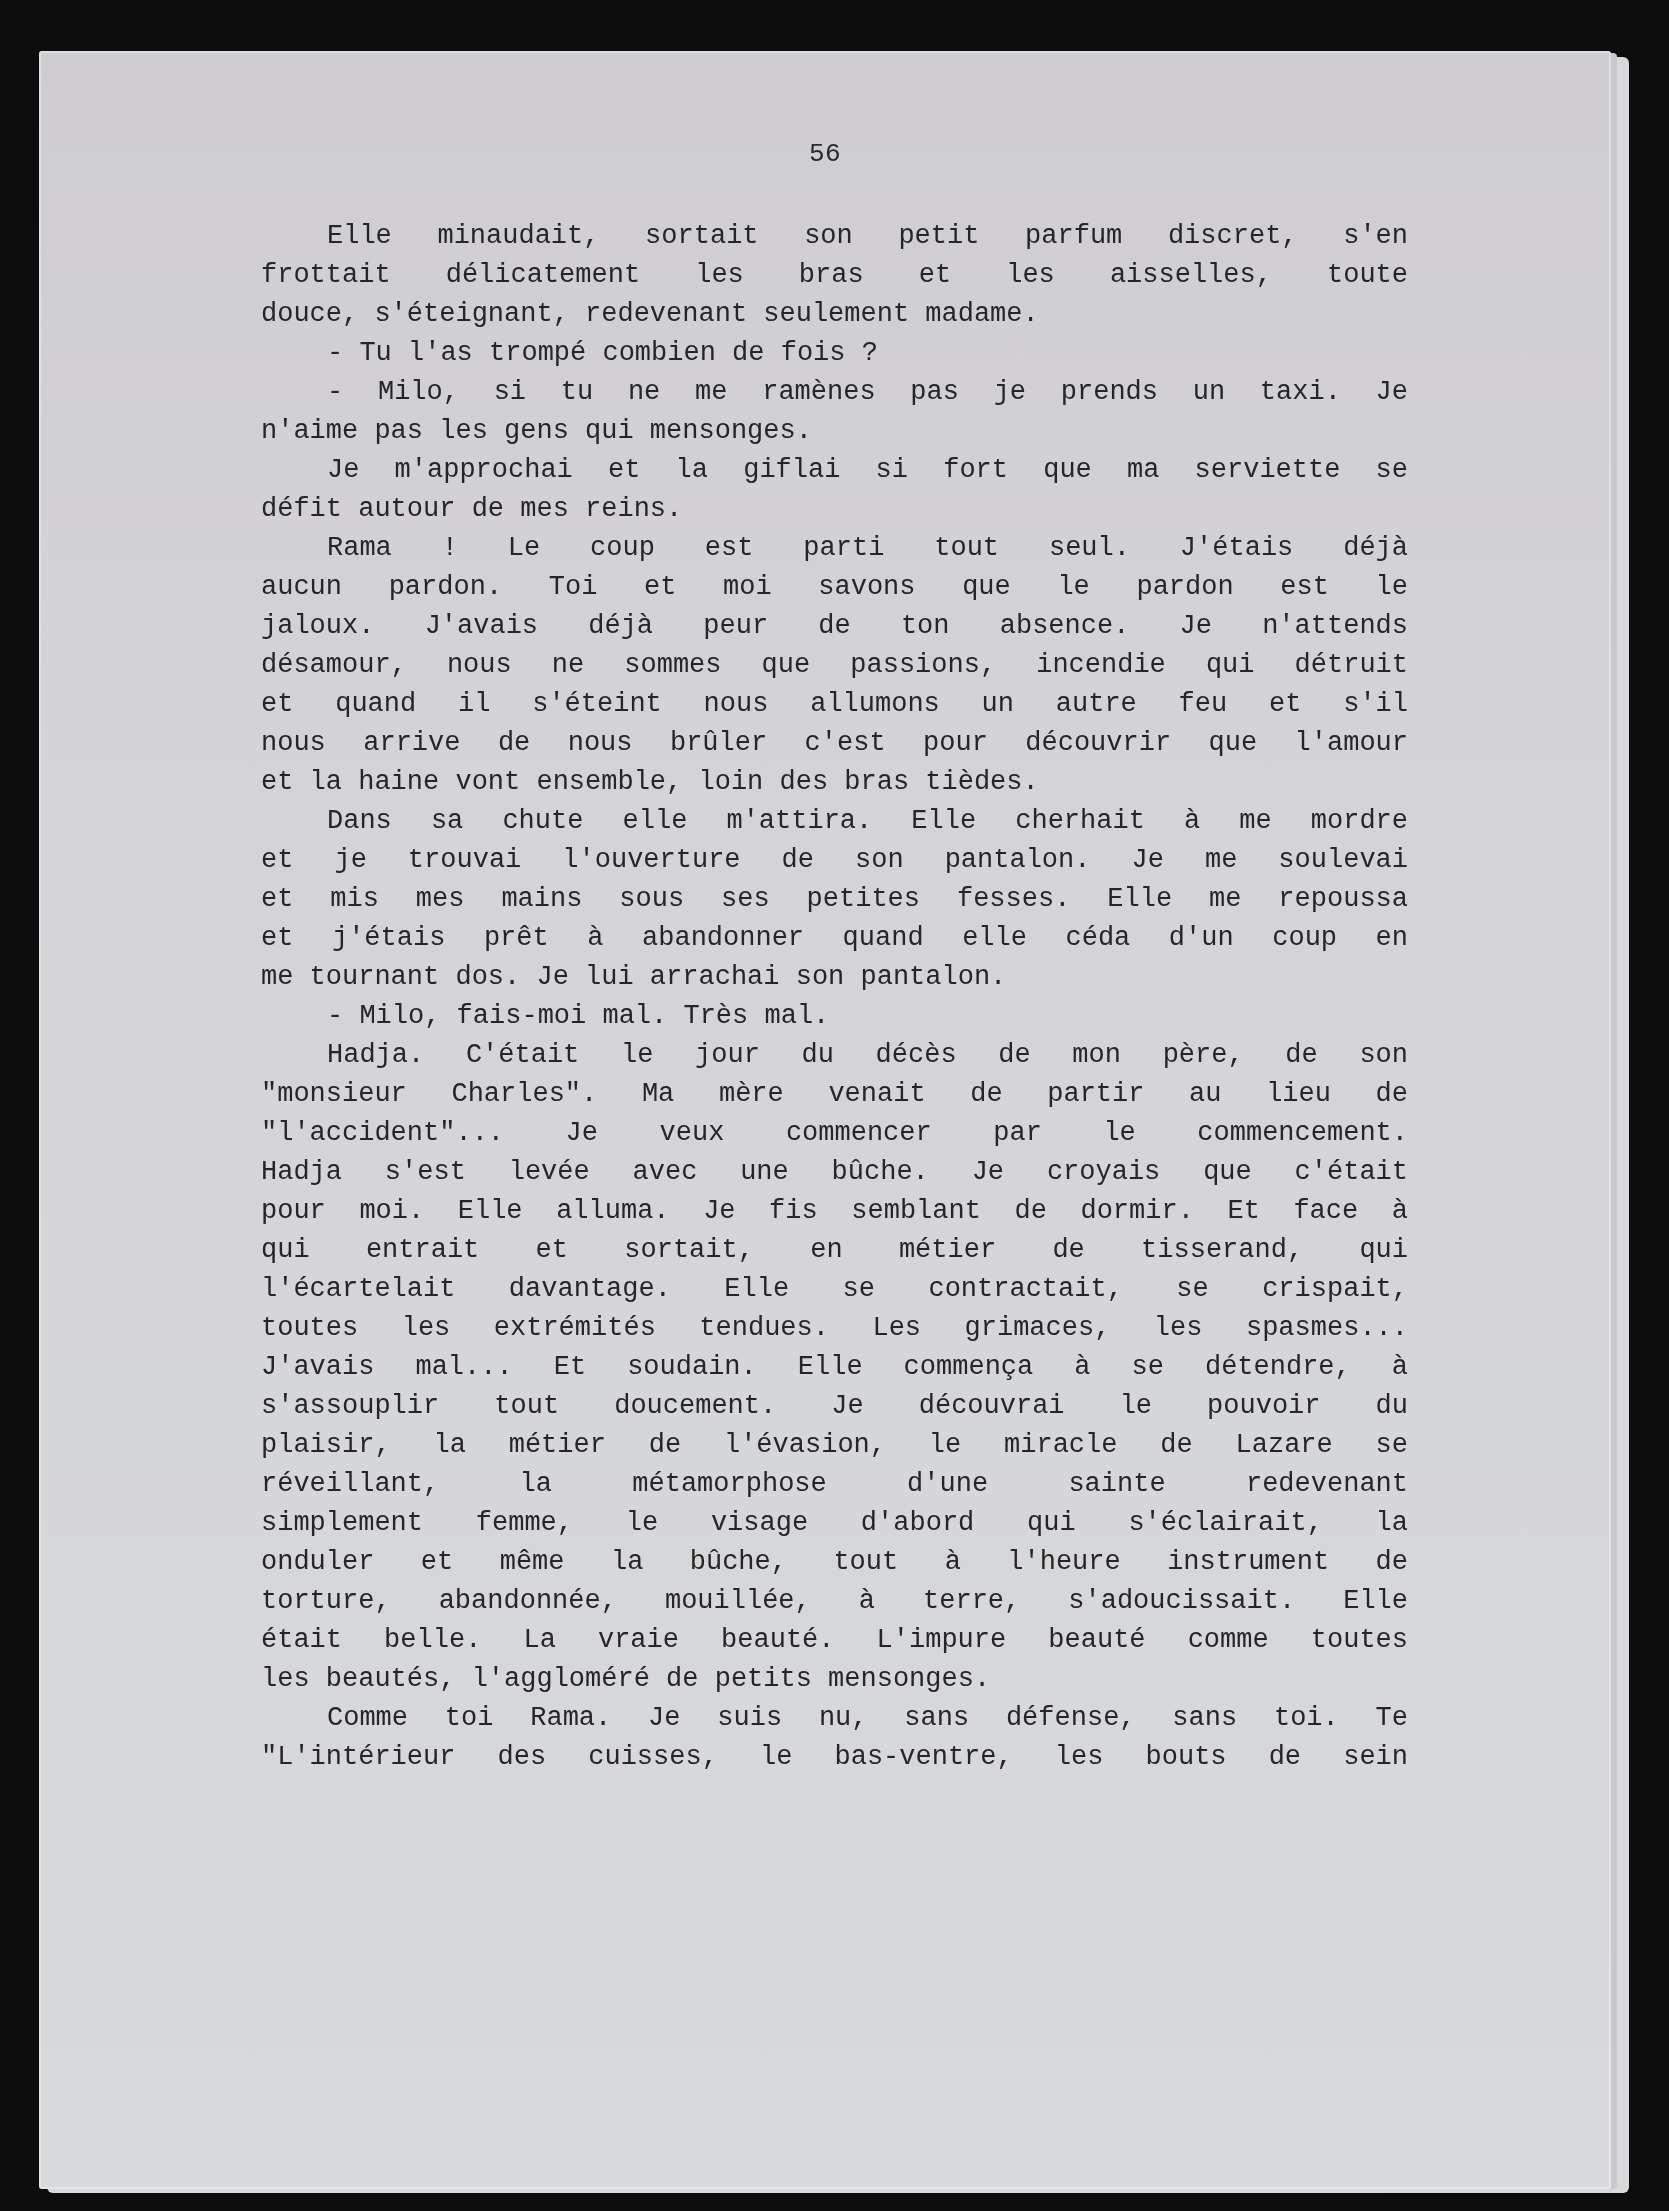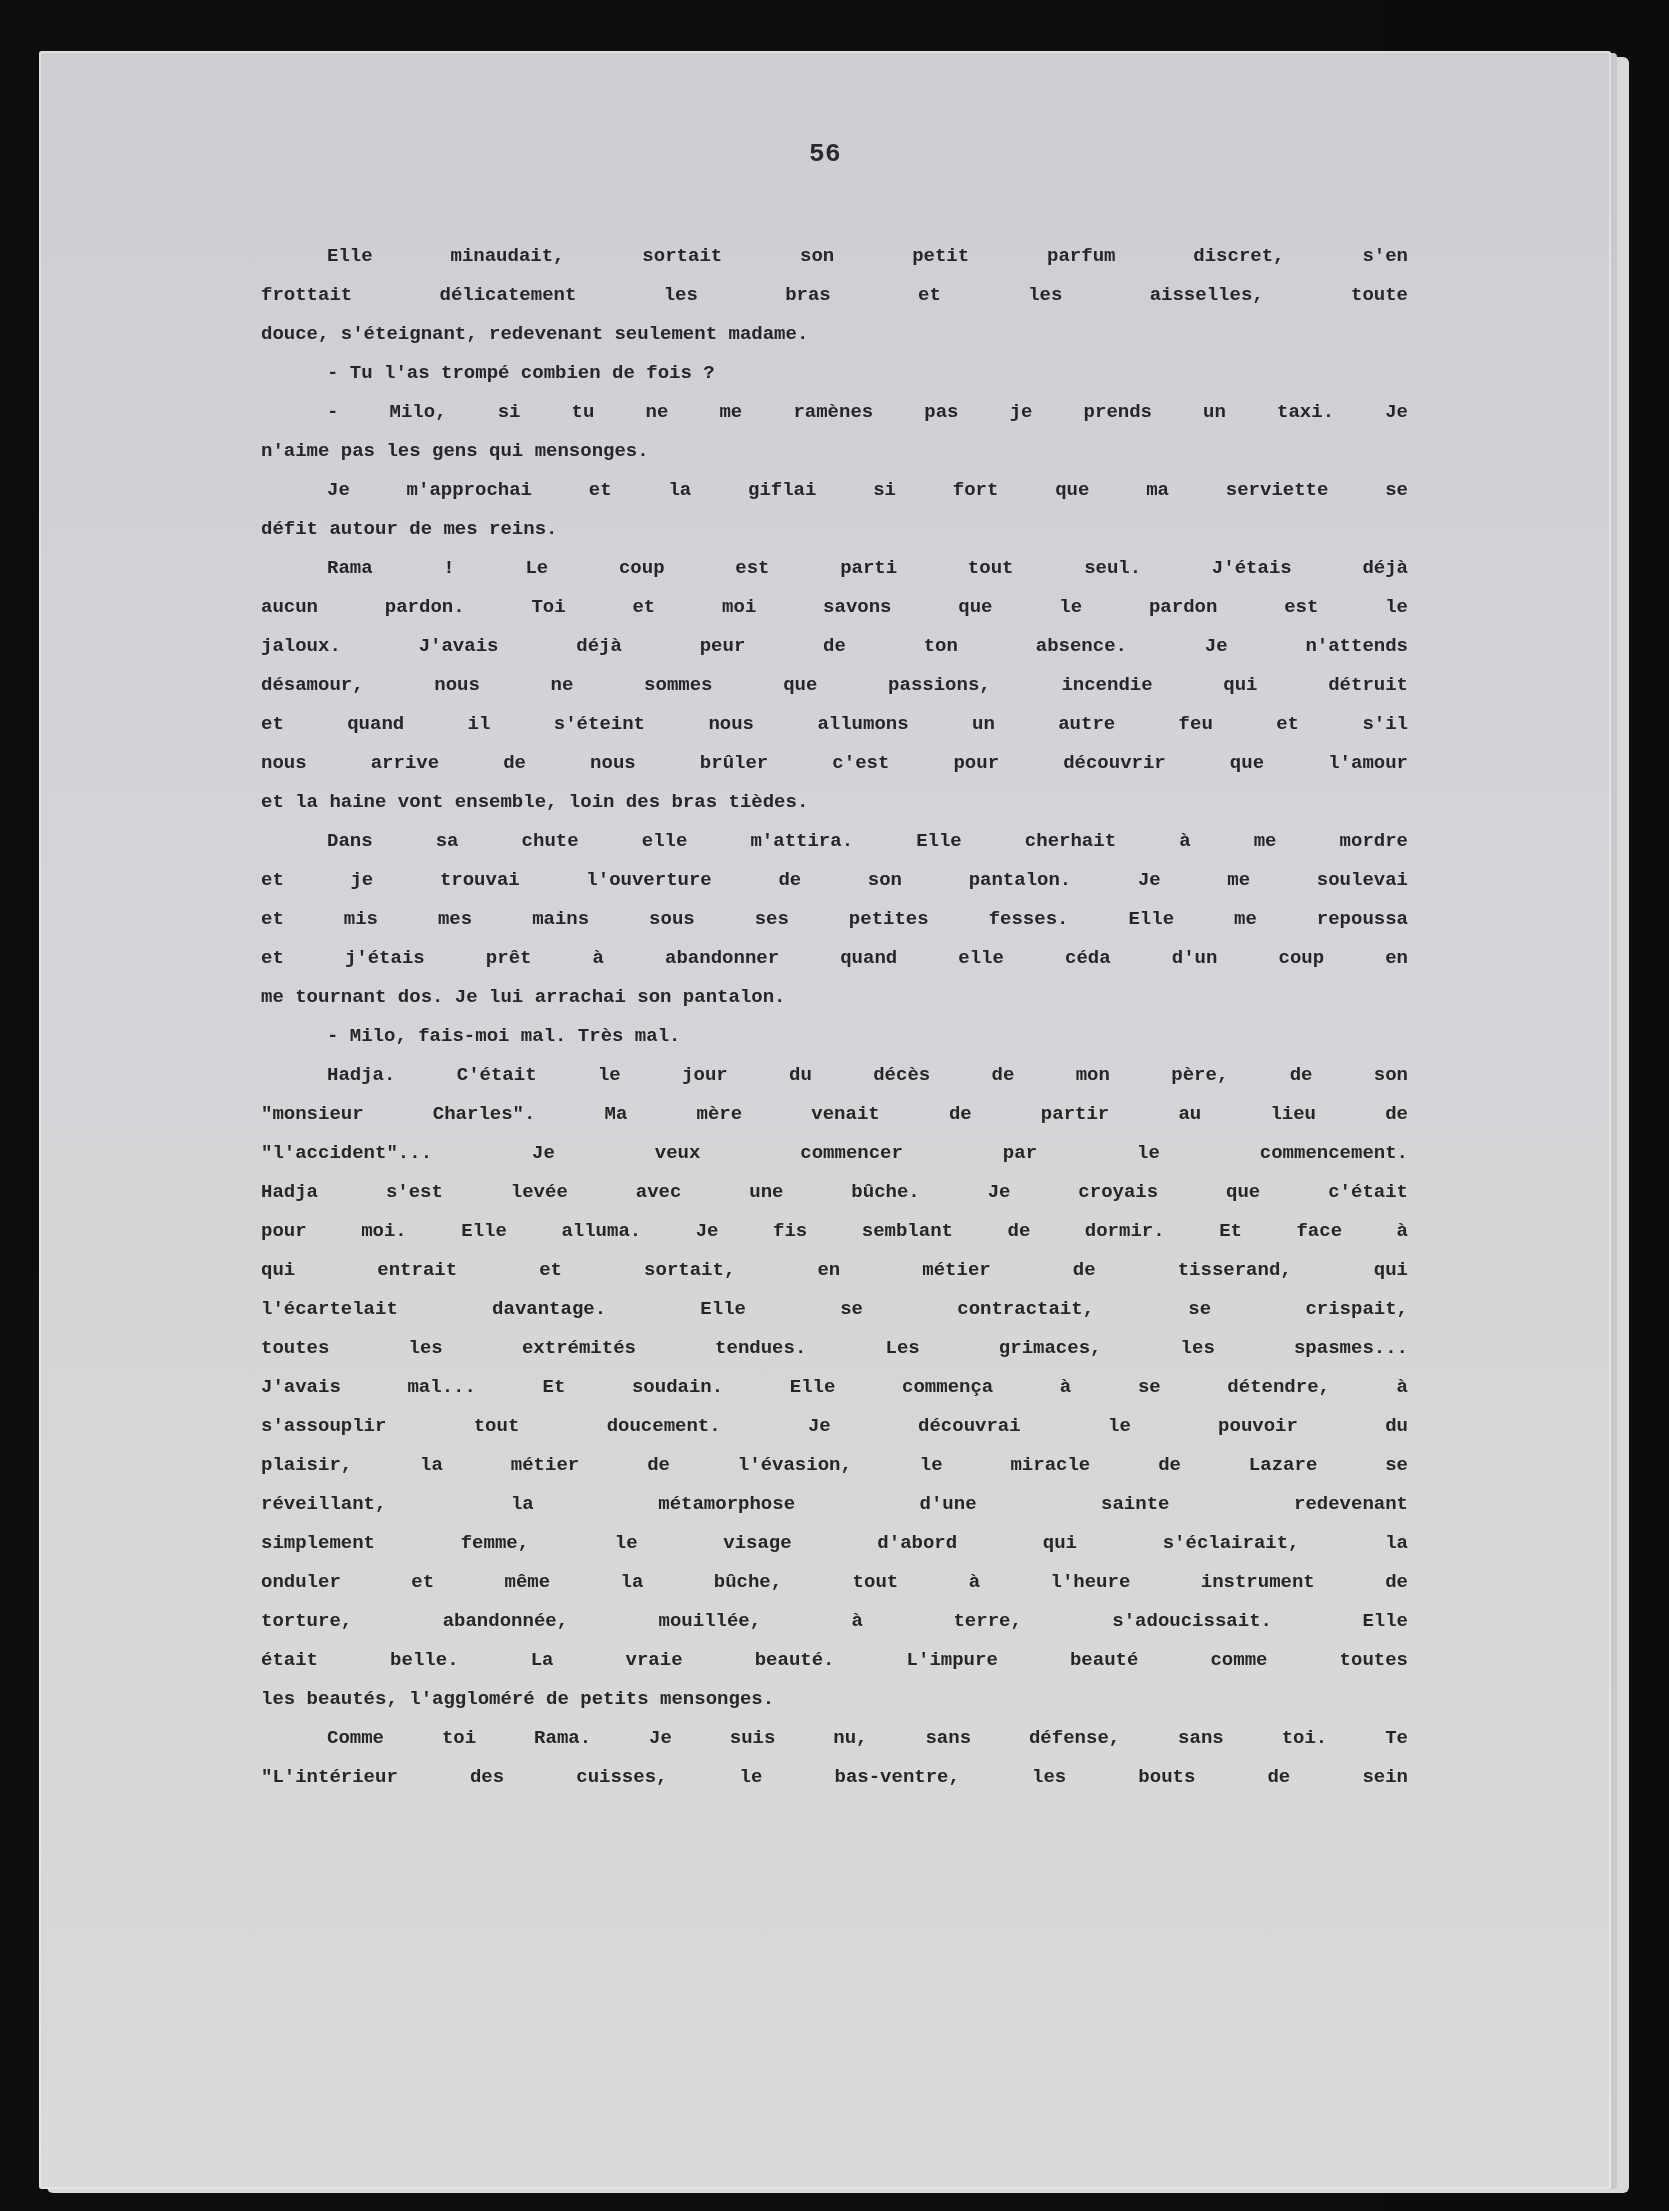--- a/index.html
+++ b/index.html
@@ -8,21 +8,20 @@
     width: 1670px;
     height: 2212px;
     background: #0c0c0c;
     overflow: hidden;
   }
   .scene {
     position: relative;
     width: 1384px;
     height: 2212px;
     background: #0d0d0d;
-    font-weight: bold;
   }
   .sheet-under {
     position: absolute;
     left: 47px;
     top: 57px;
     width: 1582px;
     height: 2136px;
     background: #d8d9db;
     border-radius: 5.9px;
   }
@@ -55,24 +54,23 @@
     font-size: 26px;
     color: #2a2a2c;
     letter-spacing: 0.5px;
   }
   .text-block {
     position: absolute;
     left: 222px;
     top: 166px;
     width: 1147px;
     font-family: "Liberation Mono", "DejaVu Sans Mono", monospace;
-    font-size: 19px;
+    font-size: 27px;
     line-height: 39px;
     color: #262628;
-    margin-top: 20px;
   }
   .line {
     display: block;
     white-space: nowrap;
     text-align: justify;
     text-align-last: justify;
     height: 39px;
     overflow: visible;
   }
   .line.indent { padding-left: 66px; }

